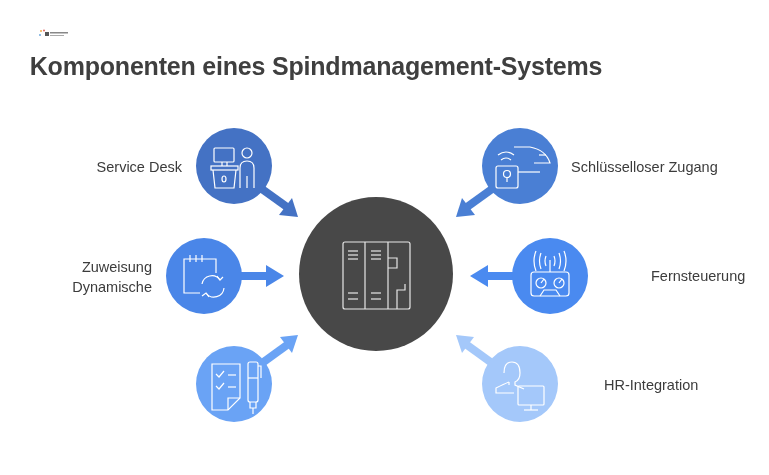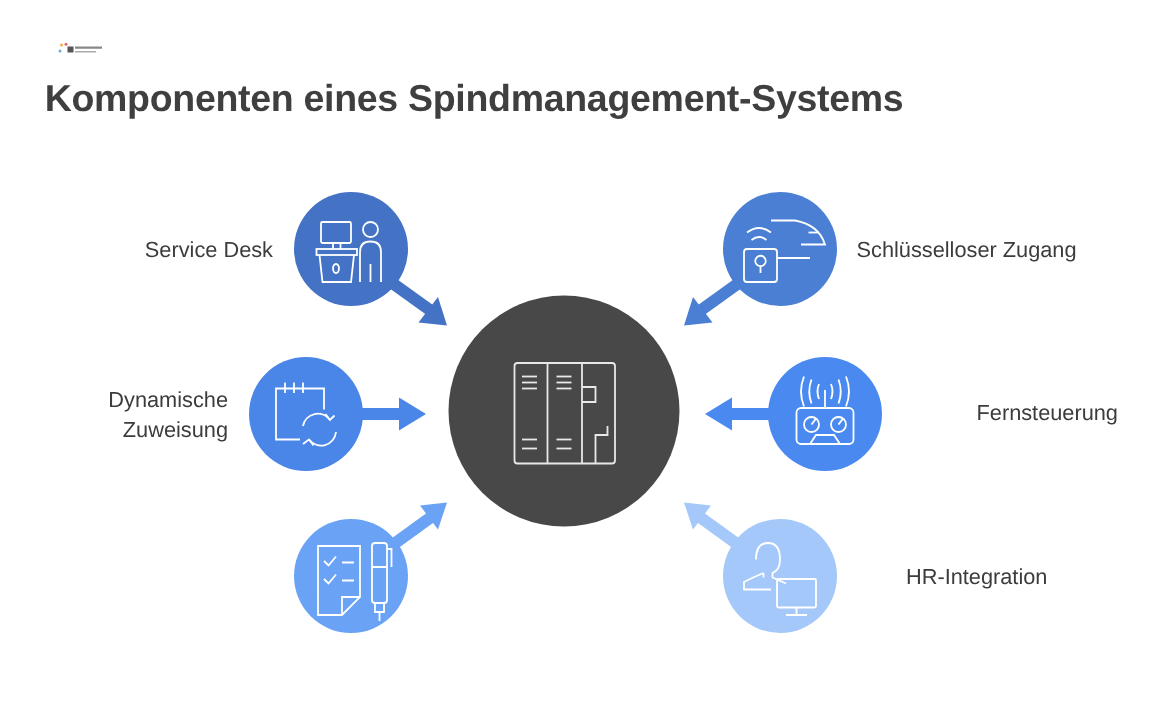--- a/index.html
+++ b/index.html
@@ -164,22 +164,22 @@
       <line x1="531" y1="405" x2="531" y2="410"></line>
       <line x1="524" y1="410" x2="538" y2="410"></line>
     </g>
   </g>
 </svg>
 
 <div class="label left" style="right:587px; top:157px;">
   <span>Service Desk</span>
 </div>
 <div class="label left" style="right:617px; top:257px;">
+  <div>Zuweisung</div>
   <div>Dynamische</div>
-  <div>Zuweisung</div>
 </div>
 <div class="label left" style="right:587px; top:366px;">
 </div>
 <div class="label right" style="left:571px; top:157px;">
   <span>Schlüsselloser Zugang</span>
 </div>
 <div class="label right" style="left:603px; top:266px;margin-left:48px;">
   <span>Fernsteuerung</span>
 </div>
 <div class="label right" style="left:604px; top:375px;">

